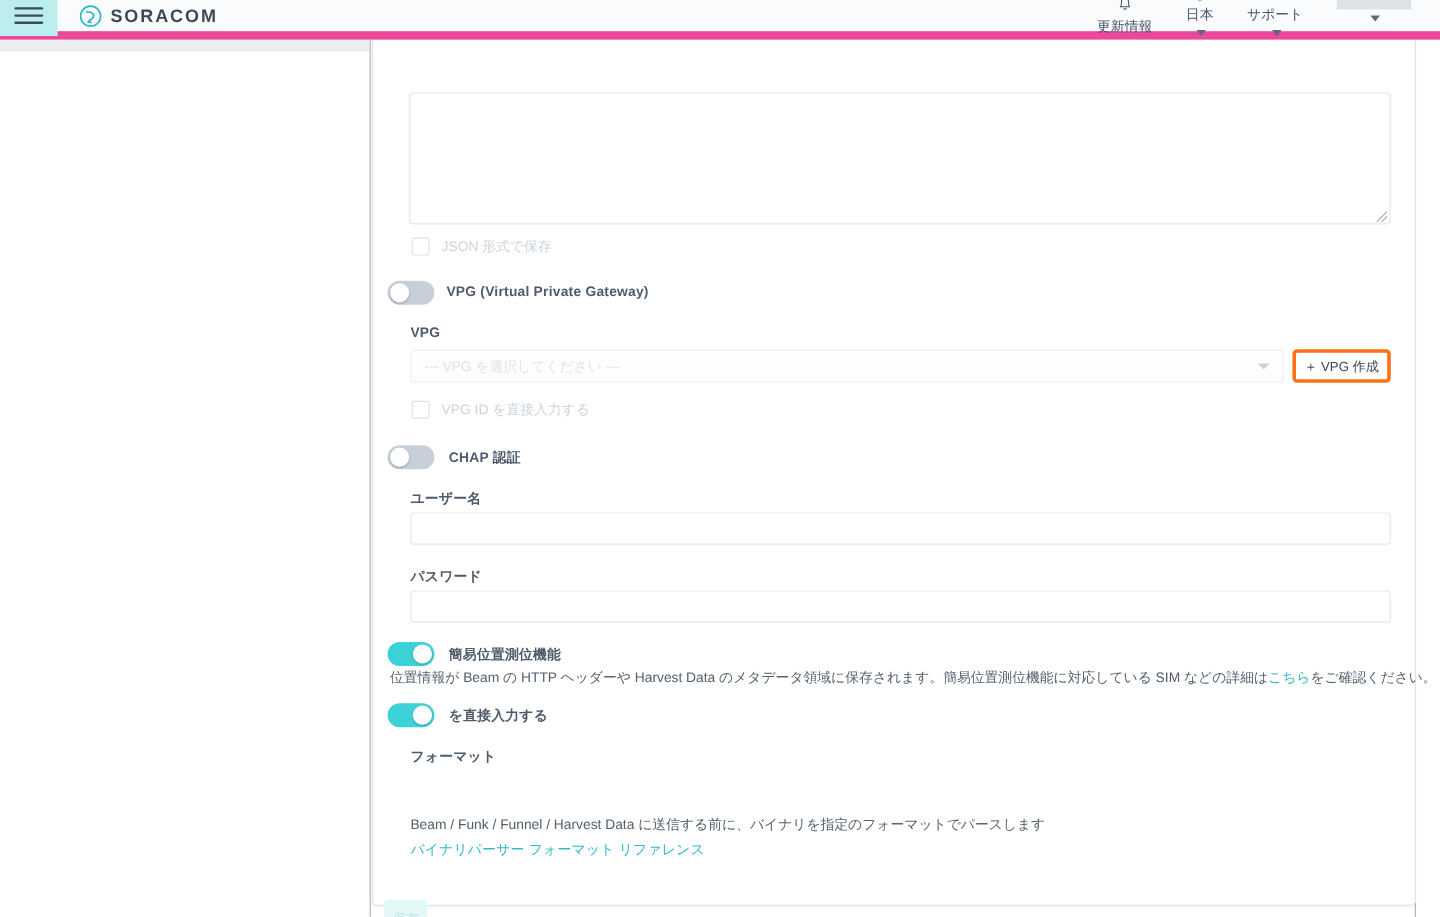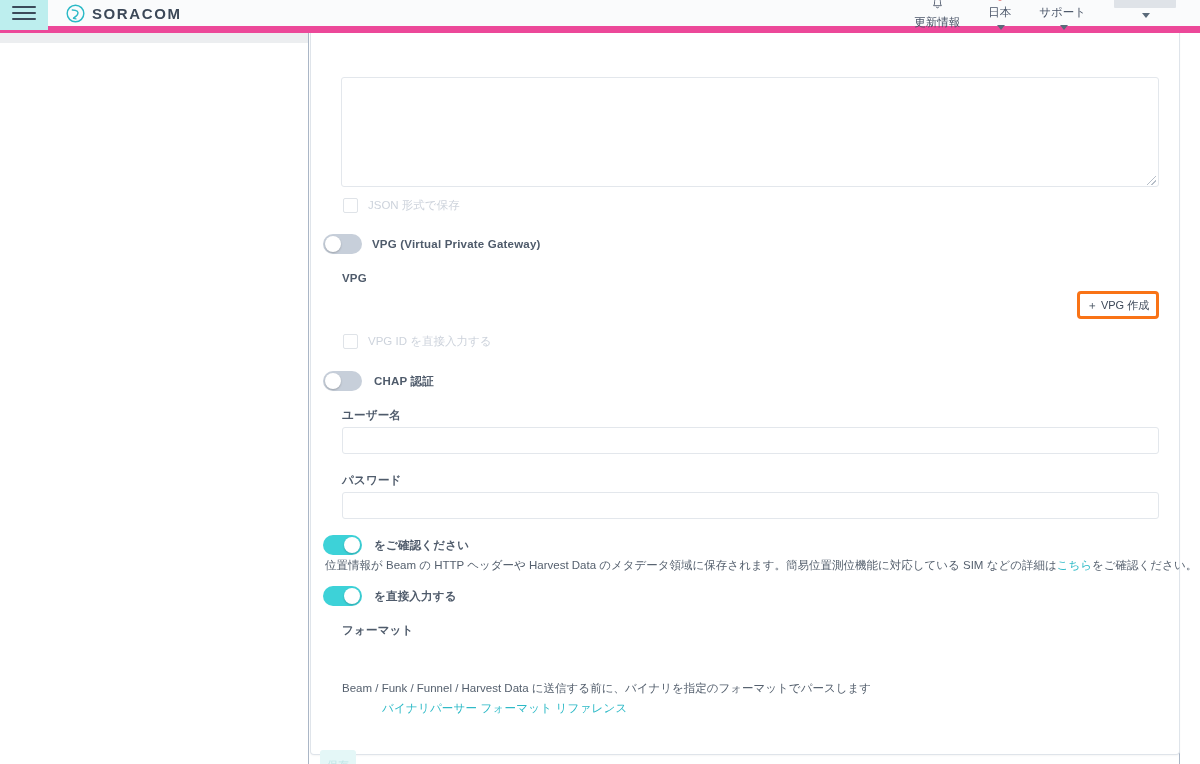--- a/index.html
+++ b/index.html
@@ -214,21 +214,20 @@
     line-height: 1.5;
     white-space: nowrap;
   }
   .link {
     color: #2bb9c6; text-decoration: none; cursor: pointer;
   }
   .link-line {
     position: absolute;
     font-size: 11.5px; color: #2bb9c6; cursor: pointer;
     letter-spacing: .2px;
-    margin-left: 40px;
   }
   .save-btn {
     position: absolute;
     width: 36px; height: 30px;
     background: #e4f7f7;
     border: none; border-radius: 3px;
     color: #bfe5e6;
     font-size: 11px;
     font-family: inherit;
     display: flex; align-items: center; justify-content: center;
@@ -308,20 +307,24 @@
 
   <div class="toggle-row" style="left:323px; top:201px;gap:10px;">
     <span class="toggle">
         <span class="knob"></span>
       </span>
     <span class="toggle-label">VPG (Virtual Private Gateway)</span>
   </div>
 
   <div class="field-label" style="left:342px; top:239px;">VPG</div>
 
+  <div class="select-box" style="left:342px; top:258px; width:728px;">
+    <span>--- VPG を選択してください ---</span>
+    <span class="select-caret"></span>
+  </div>
 
   <div class="btn-outline" style="left:1077px; top:258px; width:82px;">
     <span>＋ VPG 作成</span>
   </div>
 
   <div class="checkrow" style="left:343px; top:301px;">
     <span class="cbox"></span>
     <span class="cbox-label">VPG ID を直接入力する</span>
   </div>
 
@@ -339,21 +342,21 @@
 
   <div class="field-label" style="left:342px; top:440px;">パスワード</div>
   <div class="text-input" style="left:342px; top:459px; width:817px;">
     <span></span>
   </div>
 
   <div class="toggle-row" style="left:323px; top:502px;">
     <span class="toggle on">
         <span class="knob"></span>
       </span>
-    <span class="toggle-label">をご確認ください</span>
+    <span class="toggle-label">簡易位置測位機能</span>
   </div>
   <div class="helper-text" style="left:325px; top:524px;">
     <span>位置情報が Beam の HTTP ヘッダーや Harvest Data のメタデータ領域に保存されます。簡易位置測位機能に対応している SIM などの詳細は</span><a class="link">こちら</a><span>をご確認ください。</span>
   </div>
 
   <div class="toggle-row" style="left:323px; top:553px;">
     <span class="toggle on">
         <span class="knob"></span>
       </span>
     <span class="toggle-label">を直接入力する</span>

